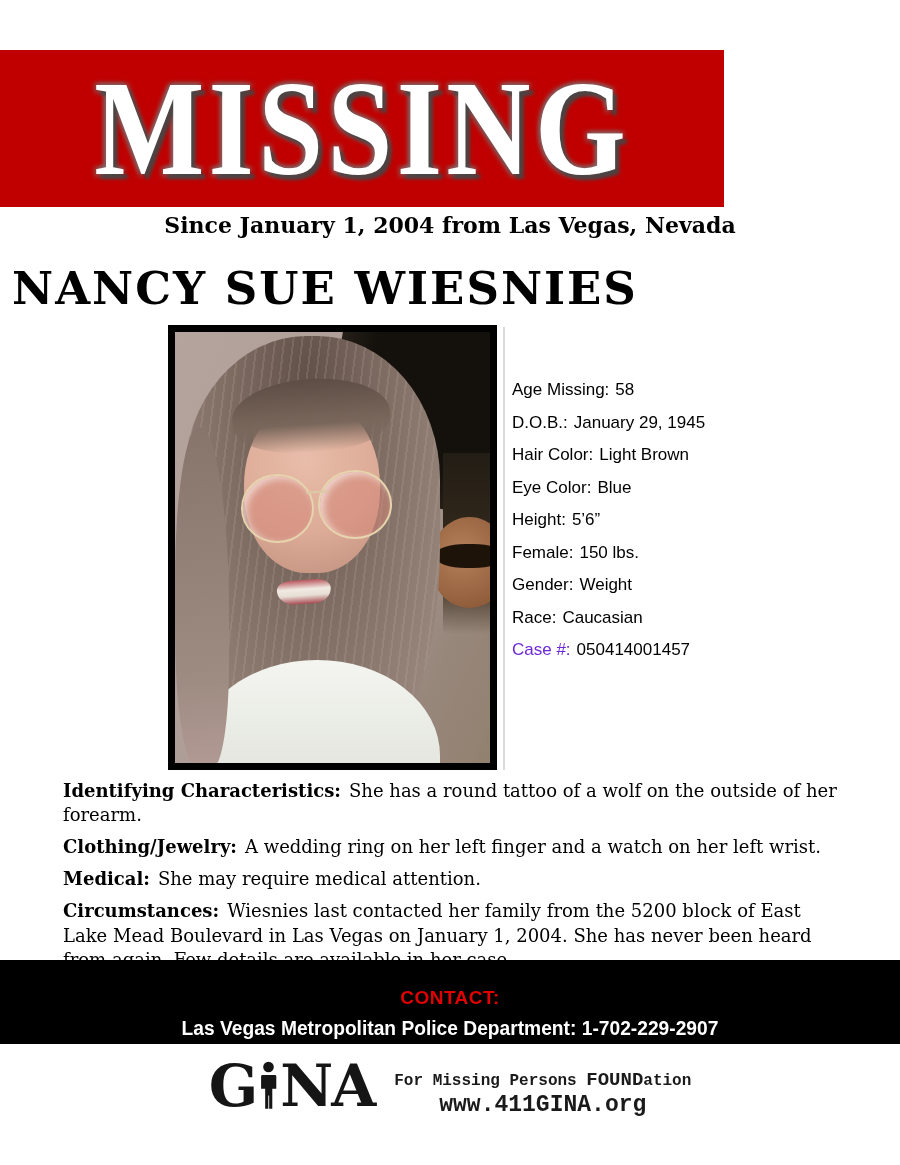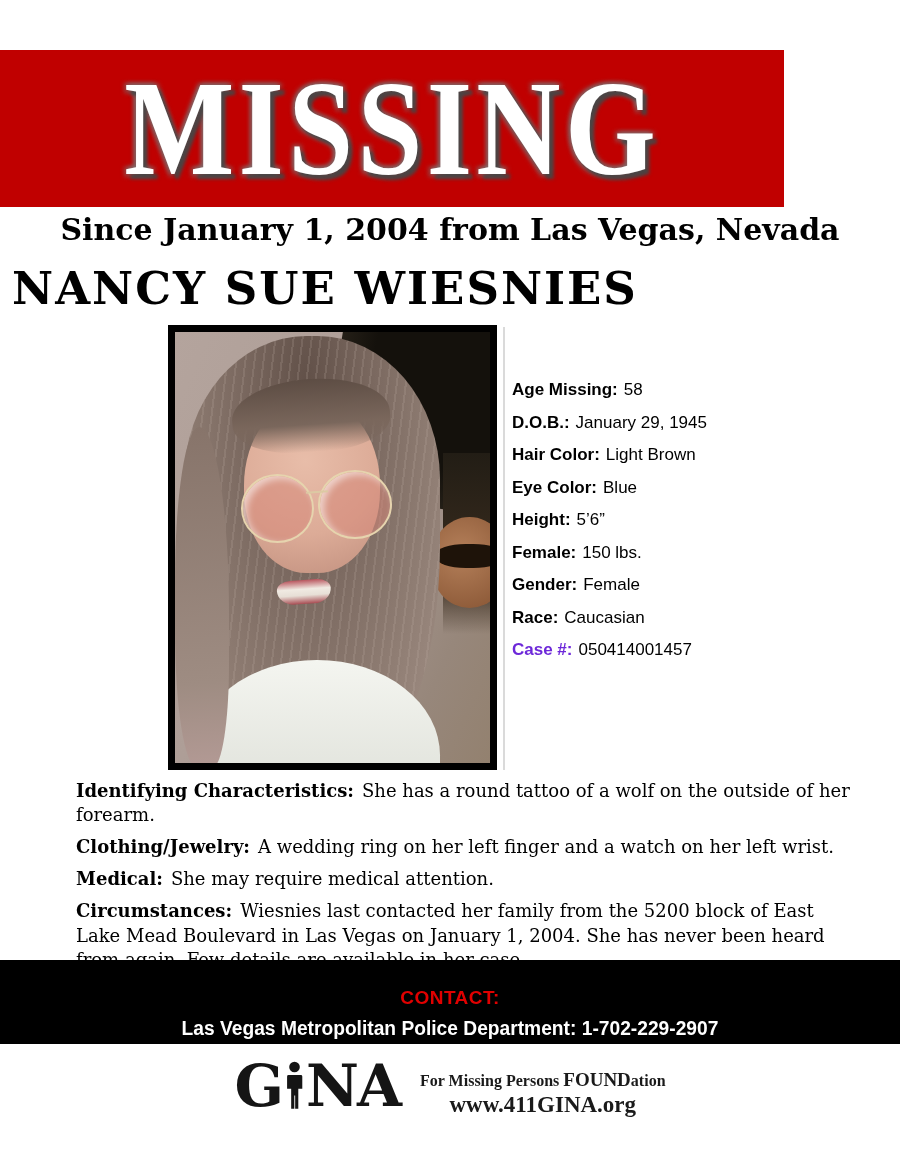--- a/index.html
+++ b/index.html
@@ -1,31 +1,31 @@
 <!DOCTYPE html>
 <html style="--banner_red: #c00000; --case_red: #c00000; --contact_red: #e00000; --bar_black: #000000;"><head>
 <meta charset="utf-8">
 <title>Missing Poster</title>
 <style>
   html,body{margin:0;padding:0;background:#ffffff;}
   .poster{position:relative;width:900px;height:1165px;background:#fff;overflow:hidden;
           font-family:"DejaVu Serif","Liberation Serif",serif;color:#000;}
 
   
-  .banner{position:absolute;left:0;top:50px;width:784px;height:157px;
+  .banner{position:absolute;left:0;top:50px;width:724px;height:157px;
           background:var(--banner_red,#c00000);display:flex;align-items:center;justify-content:center;}
   .banner-text{font-family:"Liberation Serif",serif;font-weight:bold;font-size:108px;line-height:1;
           color:#fff;letter-spacing:4px;transform:scale(1.08,1.25);
           text-shadow:4px 4px 3px rgba(70,70,70,.95),
                       -2px -2px 4px rgba(120,120,120,.65),
                       2px -2px 4px rgba(120,120,120,.55),
                       -2px 2px 4px rgba(120,120,120,.55);}
 
   .subtitle{position:absolute;left:0;top:212px;width:900px;text-align:center;
-            font-weight:bold;font-size:30px;}
+            font-weight:bold;font-size:22px;}
   .person-name{position:absolute;left:12px;top:262px;width:900px;text-align:left;
             font-weight:bold;font-size:45px;letter-spacing:2px;}
 
   
   .photo-frame{position:absolute;left:168px;top:325px;width:329px;height:445px;
                background:#000;padding:7px;box-sizing:border-box;}
   .photo{position:relative;width:100%;height:100%;overflow:hidden;
          background:linear-gradient(115deg,#b4a49d 0%,#ae9e97 40%,#a3938c 62%,#97877b 82%,#93816f 100%);}
   .photo div{position:absolute;}
   .ph-dark-tr{right:-8%;top:-8%;width:58%;height:48%;transform:rotate(9deg);
@@ -59,44 +59,44 @@
            background:linear-gradient(175deg,#87746a,#9e8c82 75%,#b39a95);}
   .ph-hair-right{left:62%;top:18%;width:20%;height:83%;border-radius:55% 45% 40% 30%;
            background:linear-gradient(185deg,#78655b,#93817
 9 70%,#a8908c);}
   .divider-line{position:absolute;left:503px;top:327px;width:2px;height:443px;background:#dadada;}
 
   
   .details{position:absolute;left:512px;top:380px;width:340px;
            font-family:"Liberation Sans","DejaVu Sans",sans-serif;font-size:17px;}
   .detail-row{height:32.5px;display:flex;align-items:flex-start;white-space:nowrap;}
-  .detail-label{font-weight:bold;}
+  .detail-label{font-weight:normal;}
   .detail-value{margin-left:6px;}
 
   
-  .paragraphs{position:absolute;left:76px;top:779px;width:780px;
+  .paragraphs{position:absolute;left:63px;top:779px;width:780px;
               font-size:18px;line-height:1.34;}
   .para{margin:0 0 8px 0;}
   .para-label{font-weight:bold;margin-right:8px;}
 
   
   .contact-bar{position:absolute;left:0;top:960px;width:900px;height:84px;background:#000;
                text-align:center;font-family:"Liberation Sans","DejaVu Sans",sans-serif;}
   .contact-heading{padding-top:27px;font-size:19px;font-weight:bold;letter-spacing:.5px;
                color:var(--contact_red,#e00000);}
   .contact-line{margin-top:8px;font-size:20px;font-weight:bold;color:#fff;
                transform:scaleX(.96);transform-origin:center;}
 
   
   .logo-row{position:absolute;left:0;top:1060px;width:900px;display:flex;
             justify-content:center;align-items:flex-start;}
   .brand{display:flex;align-items:flex-end;font-family:"DejaVu Serif",serif;
          font-weight:bold;font-size:58px;line-height:.92;letter-spacing:-2px;color:#151515;}
   .brand .person-glyph{width:19px;height:50px;margin:0 2px 2px 3px;}
-  .logo-text{margin-left:20px;padding-top:9px;font-family:Liberation Serif, serif;
+  .logo-text{margin-left:20px;padding-top:9px;font-family:Liberation Mono, monospace;
              font-weight:bold;color:#1a1a1a;}
   .logo-line1{font-size:16px;white-space:nowrap;}
   .logo-line1 .found{font-size:19px;font-weight:900;}
   .logo-line2{text-align:center;font-size:23px;margin-top:1px;}
 </style>
 </head>
 <body>
 
 <div class="poster">
 
@@ -157,21 +157,21 @@
         <span class="detail-value">5’6”</span>
       </div>
 
       <div class="detail-row">
         <span class="detail-label">Female:</span>
         <span class="detail-value">150 lbs.</span>
       </div>
 
       <div class="detail-row">
         <span class="detail-label">Gender:</span>
-        <span class="detail-value">Female</span>
+        <span class="detail-value">Weight</span>
       </div>
 
       <div class="detail-row">
         <span class="detail-label">Race:</span>
         <span class="detail-value">Caucasian</span>
       </div>
 
       <div class="detail-row">
         <span class="detail-label" style="color: #6d28d9;">Case #:</span>
         <span class="detail-value">050414001457</span>

